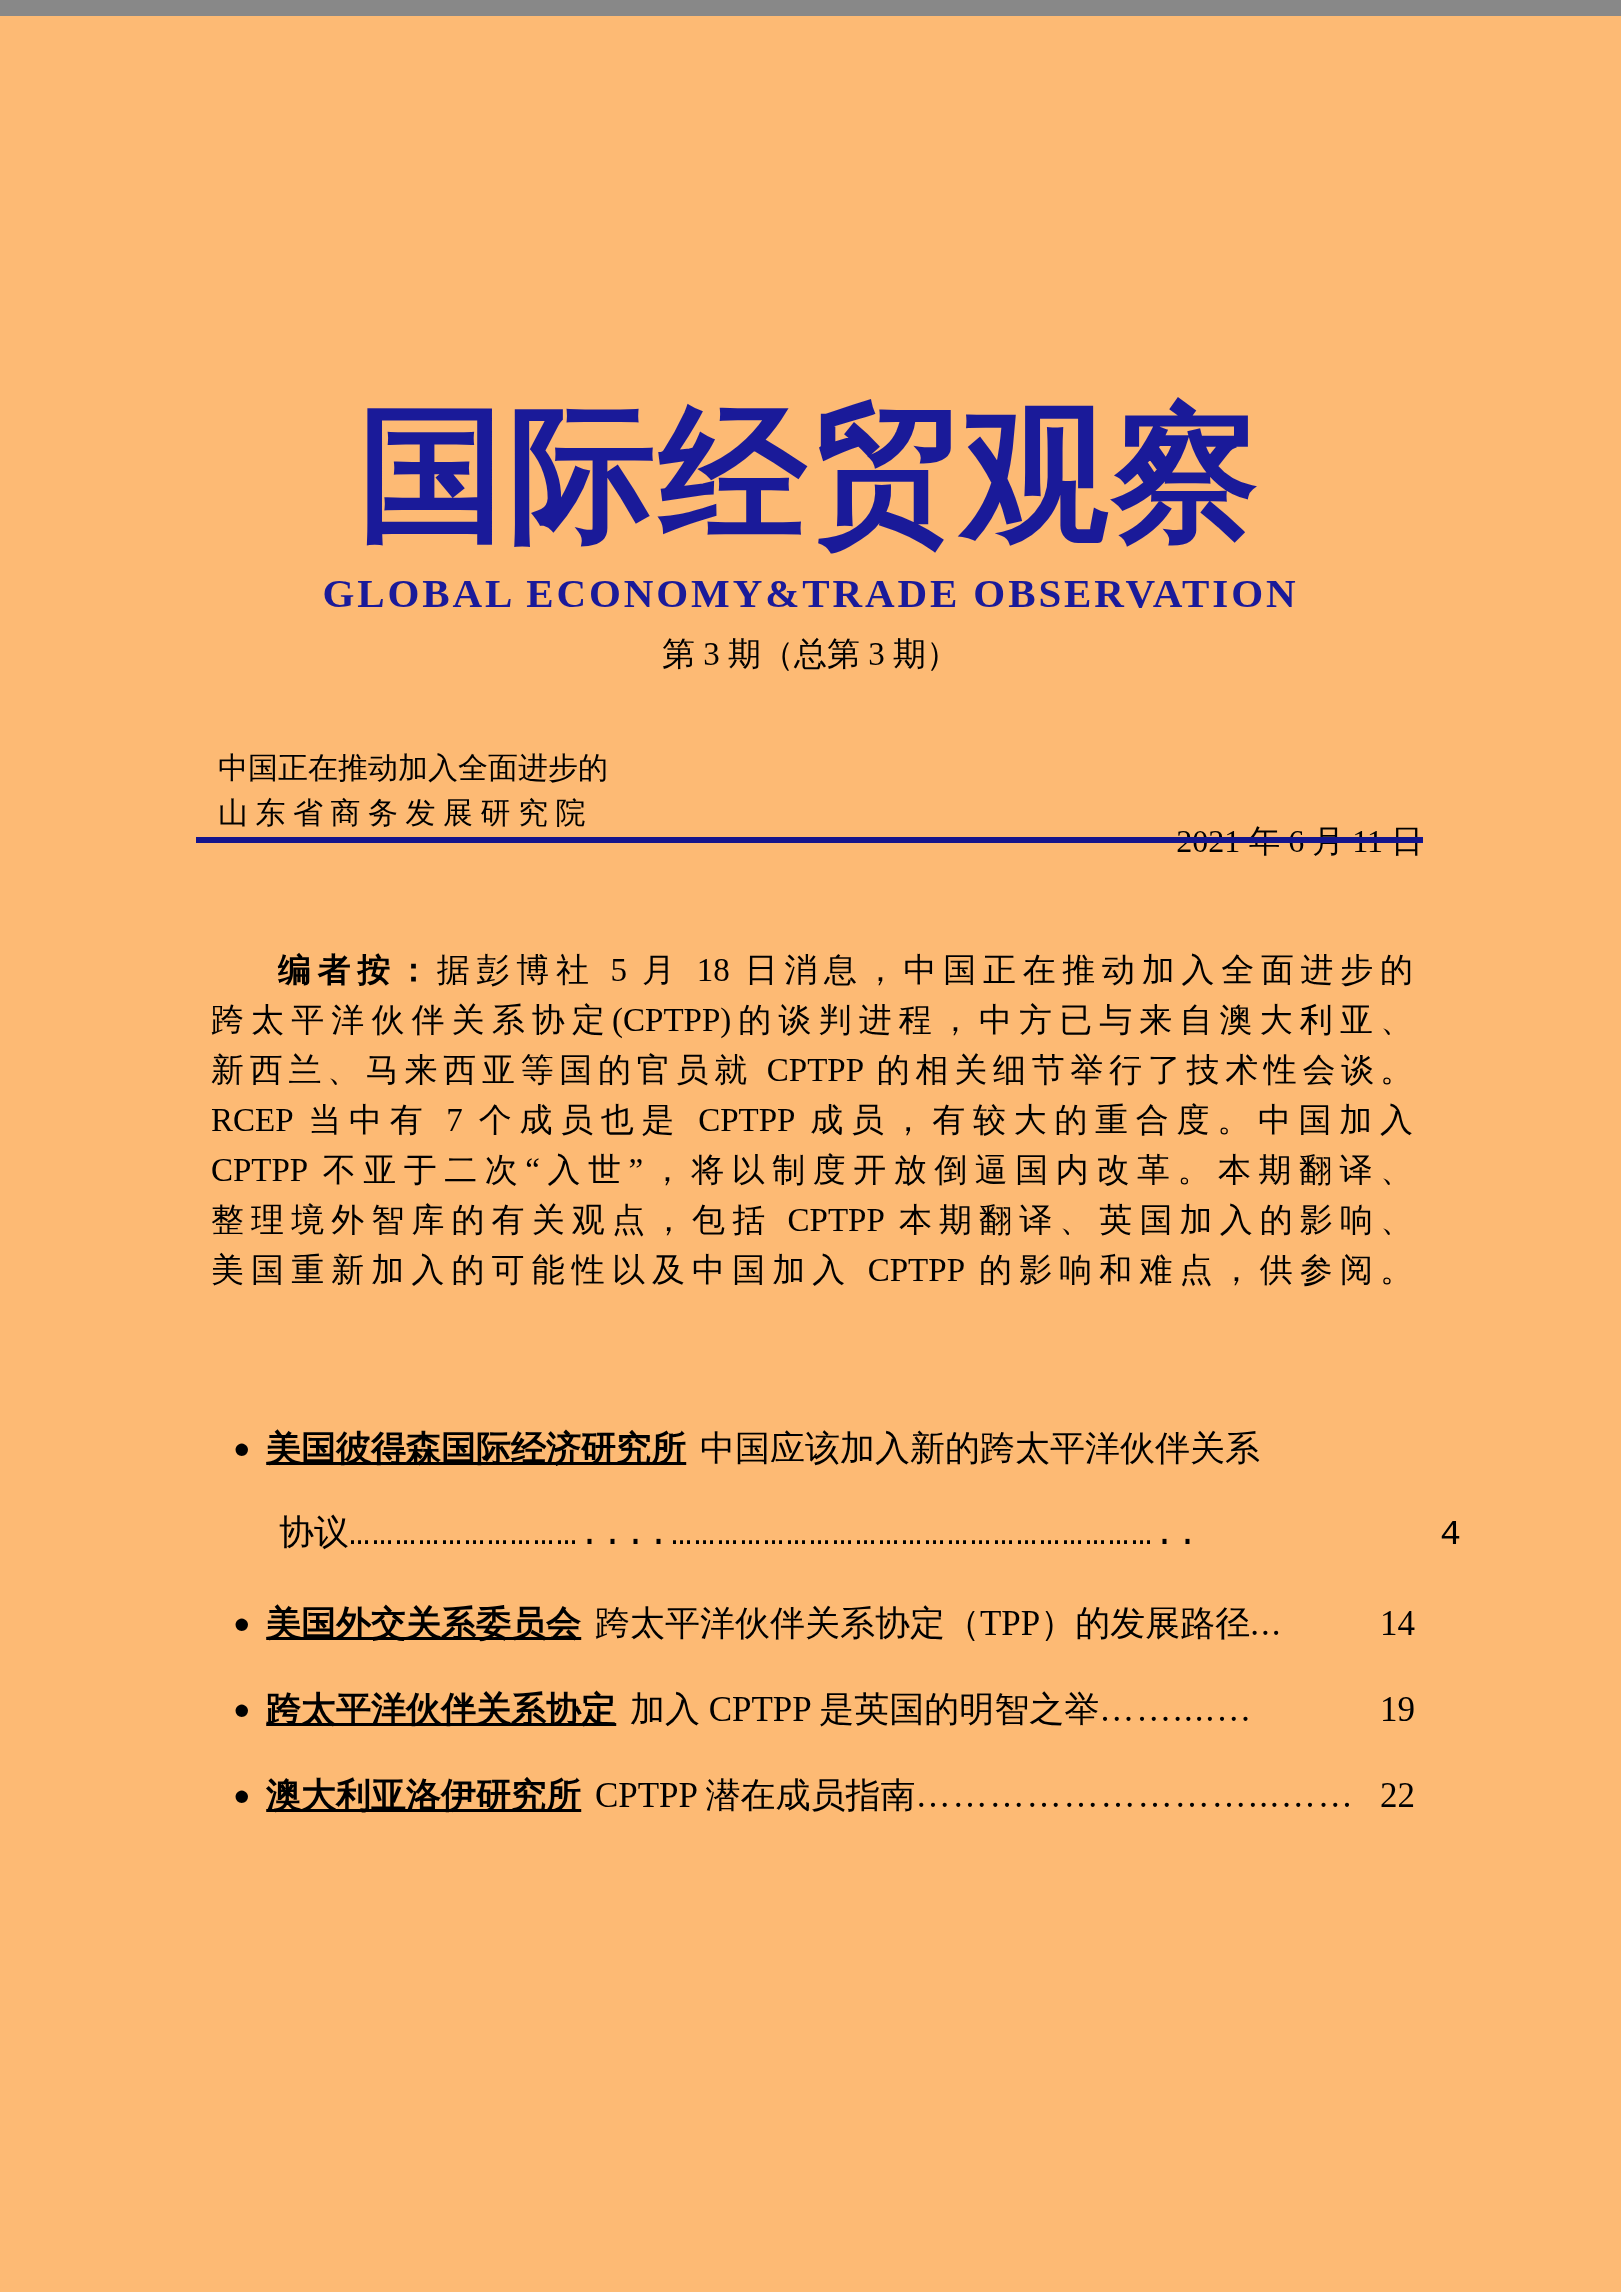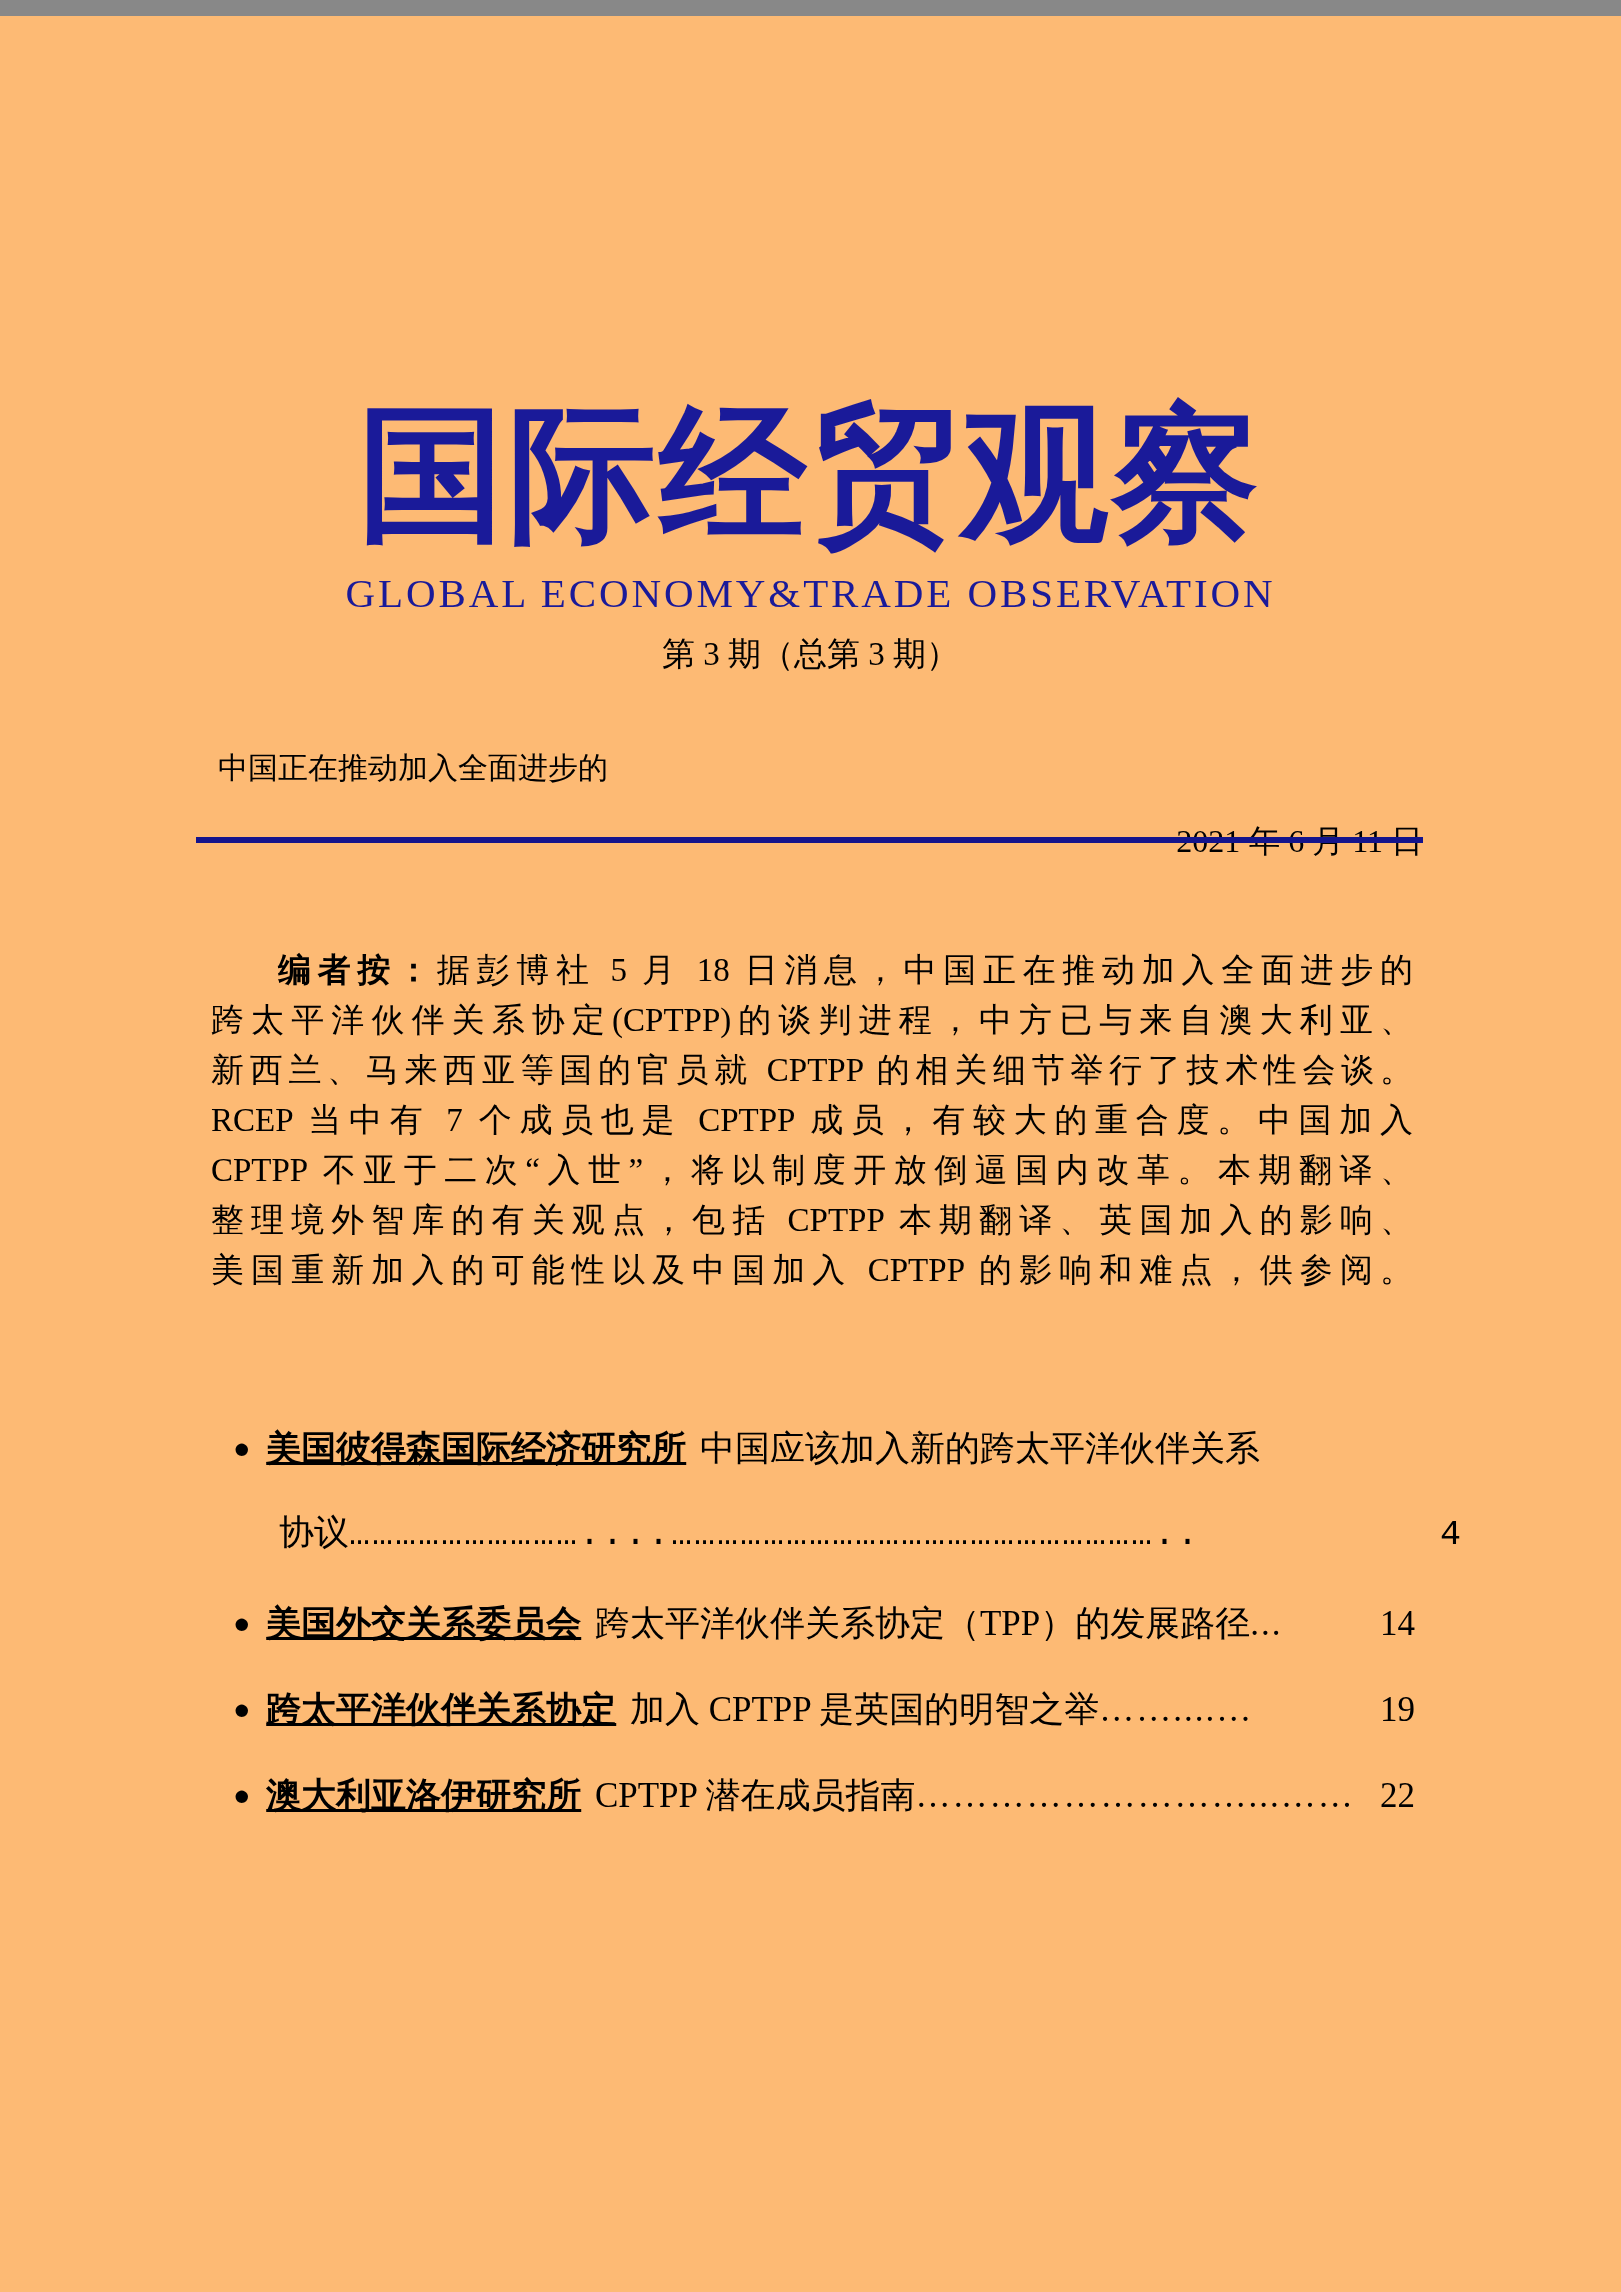--- a/index.html
+++ b/index.html
@@ -18,21 +18,21 @@
     font-family:"Liberation Sans","DejaVu Sans",sans-serif;
     font-weight:900;
     font-size:147px;line-height:157px;
     letter-spacing:3.9px;
     color:#1A1A99;
     white-space:nowrap;
   }
   .title-en{
     position:absolute;top:555px;left:0;width:100%;
     text-align:center;
-    font-weight:normal;
+    font-weight:bold;
     font-size:41px;line-height:45px;
     letter-spacing:2.9px;
     color:#1A1A99;
     white-space:nowrap;
   }
   .issue-line{
     position:absolute;top:619px;left:0;width:100%;
     text-align:center;
     font-size:33px;line-height:39px;
     color:#000;
@@ -107,20 +107,21 @@
 <div class="page">
 
   <div class="title-cn">国际经贸观察</div>
 
   <div class="title-en">GLOBAL ECONOMY&amp;TRADE OBSERVATION</div>
 
   <div class="issue-line">第 3 期（总第 3 期）</div>
 
   <div class="org1">中国正在推动加入全面进步的</div>
 
+  <div class="org2">山 东 省 商 务 发 展 研 究 院</div>
 
   <div class="issue-date">2021 年 6 月 11 日</div>
 
   <div class="rule"></div>
 
   <div class="editor">
     <div class="editor-line first">
       <span class="editor-label">编者按：</span><span>据彭博社 5 月 18 日消息，中国正在推动加入全面进步的</span>
     </div>
     <div class="editor-line">跨太平洋伙伴关系协定(CPTPP)的谈判进程，中方已与来自澳大利亚、</div>

